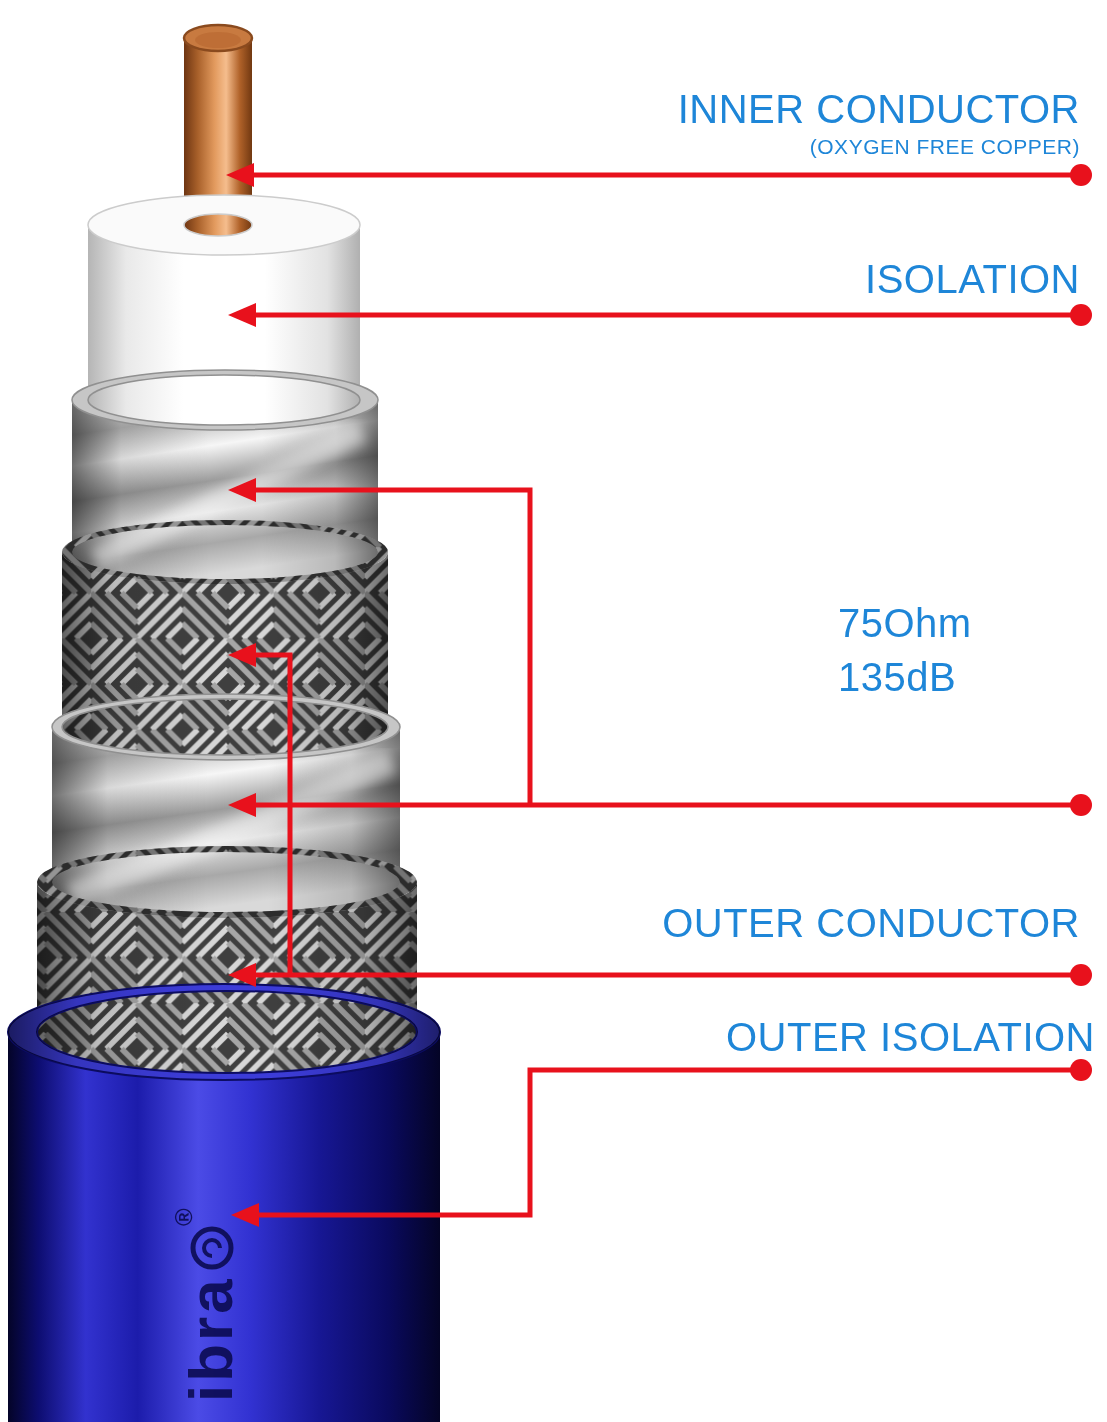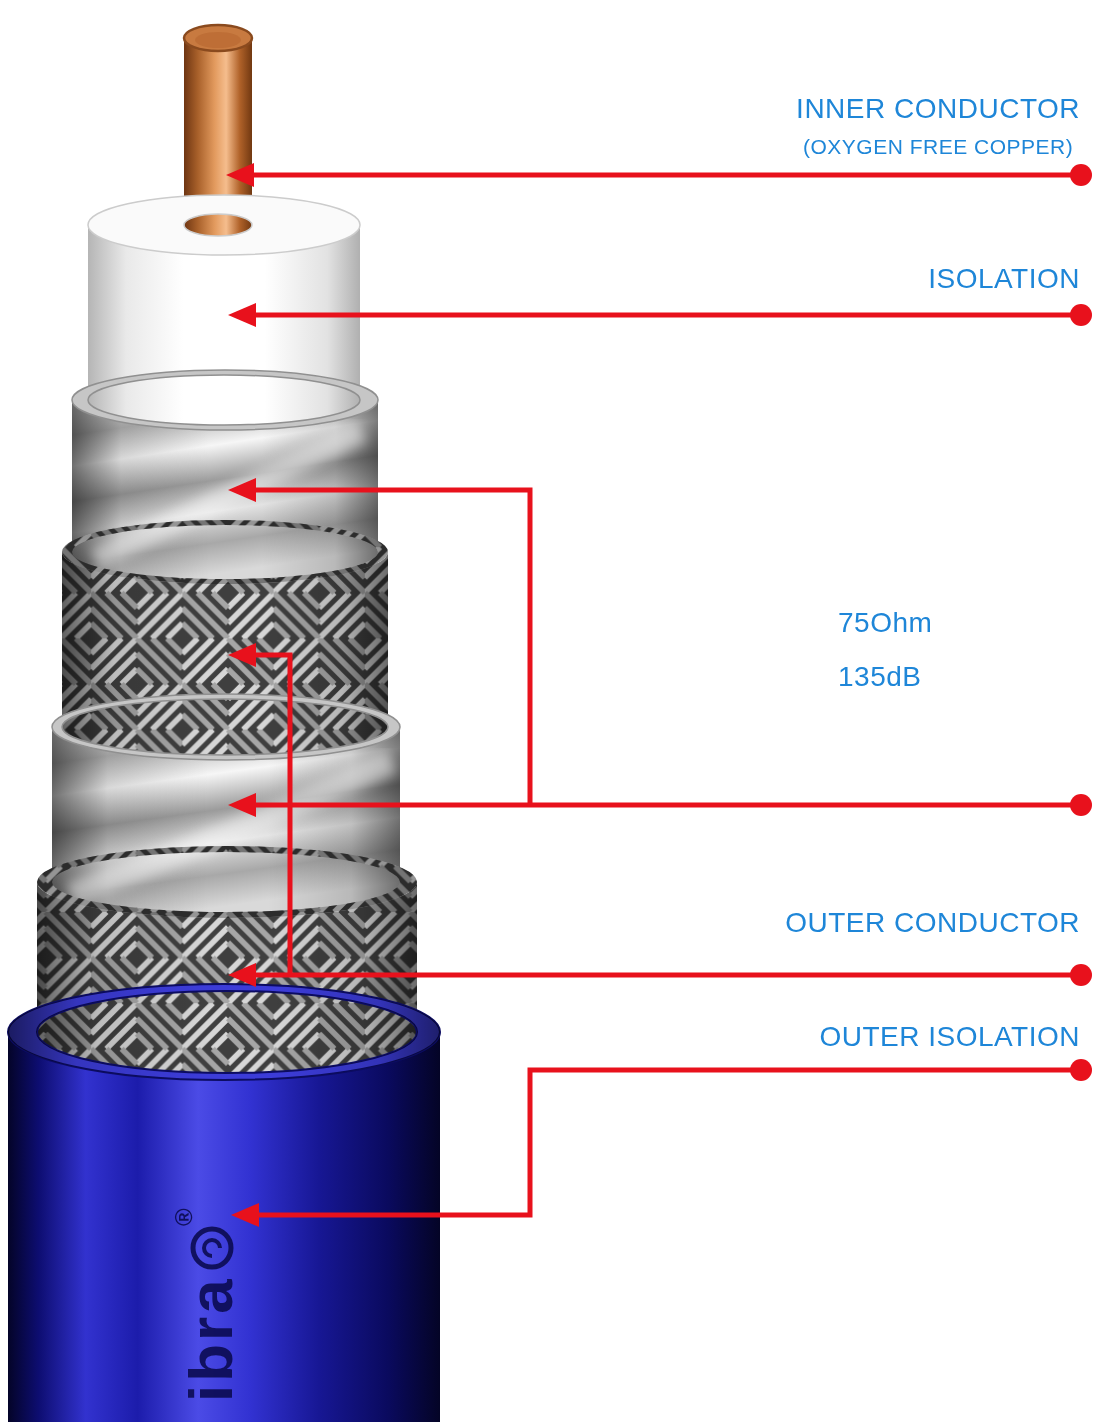--- a/index.html
+++ b/index.html
@@ -9,26 +9,26 @@
     background: #ffffff;
     font-family: "Liberation Sans", sans-serif;
     overflow: hidden;
   }
   .scene {
     position: absolute; left: 0; top: 0;
     width: 1107px; height: 1422px; display: block;
   }
   .label { position: absolute; color: #1e86d8; }
   .label .t {
-    font-size: 28px; font-weight: 400; letter-spacing: 0.5px;
+    font-size: 40px; font-weight: 400; letter-spacing: 0.5px;
     white-space: nowrap; line-height: 42px;
   }
   .label .sub {
     font-size: 21px; font-weight: 400; letter-spacing: 0.5px;
-    margin-top: 5px; white-space: nowrap; text-align: center;
+    margin-top: 5px; white-space: nowrap;
   }
   .label.right { text-align: right; }
   .label.res .t { line-height: 54px; }
 </style>
 </head>
 <body>
 
 <svg class="scene" viewBox="0 0 1107 1422">
   <defs>
     <linearGradient id="copperG" x1="0" y1="0" x2="1" y2="0">
@@ -189,15 +189,15 @@
 
 <div class="label res" style="top:596px; left:838px">
   <div class="t">75Ohm</div>
   <div class="t">135dB</div>
 </div>
 
 <div class="label right" style="top:902px; right:27px">
   <div class="t">OUTER CONDUCTOR</div>
 </div>
 
-<div class="label right" style="top:1016px; right:27px">
+<div class="label right" style="top:1016px; right:12px">
   <div class="t">OUTER ISOLATION</div>
 </div>
 
 </body></html>

